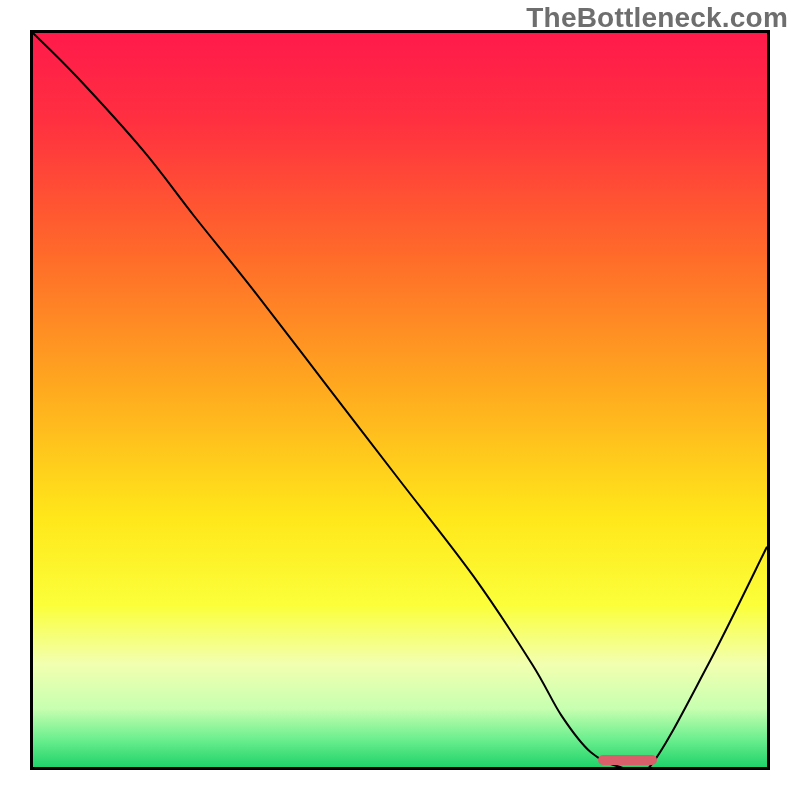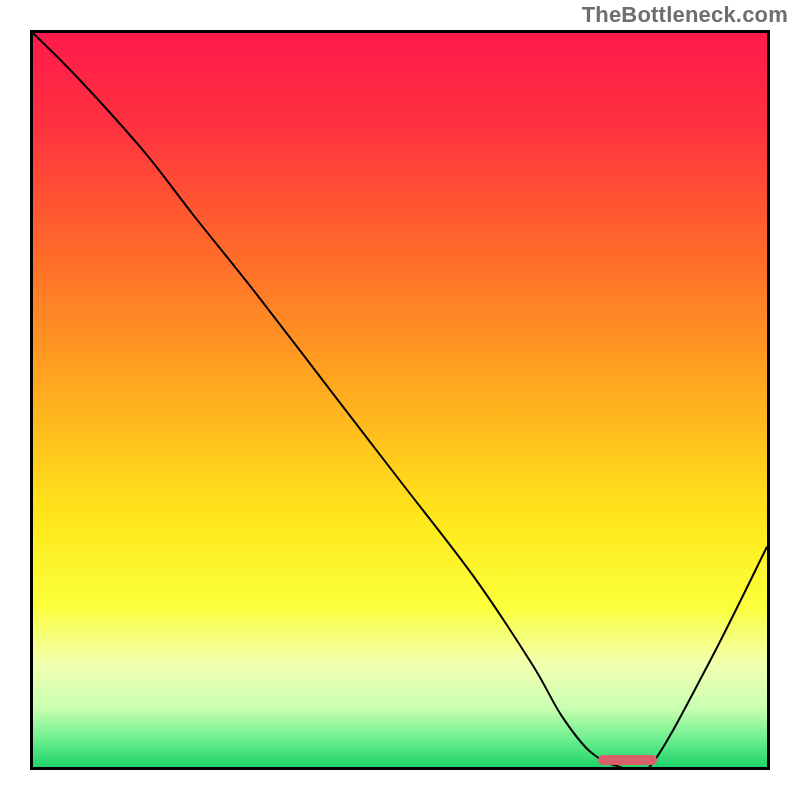--- a/index.html
+++ b/index.html
@@ -14,21 +14,21 @@
   .wrap {
     position: relative;
     width: 800px;
     height: 800px;
   }
   .watermark {
     position: absolute;
     top: 2px;
     right: 12px;
     color: #6e6e6e;
-    font-size: 22px;
+    font-size: 28px;
     font-weight: 600;
     letter-spacing: 0.2px;
     z-index: 10;
   }
   .chart-box {
     position: absolute;
     left: 30px;
     top: 30px;
     width: 740px;
     height: 740px;

